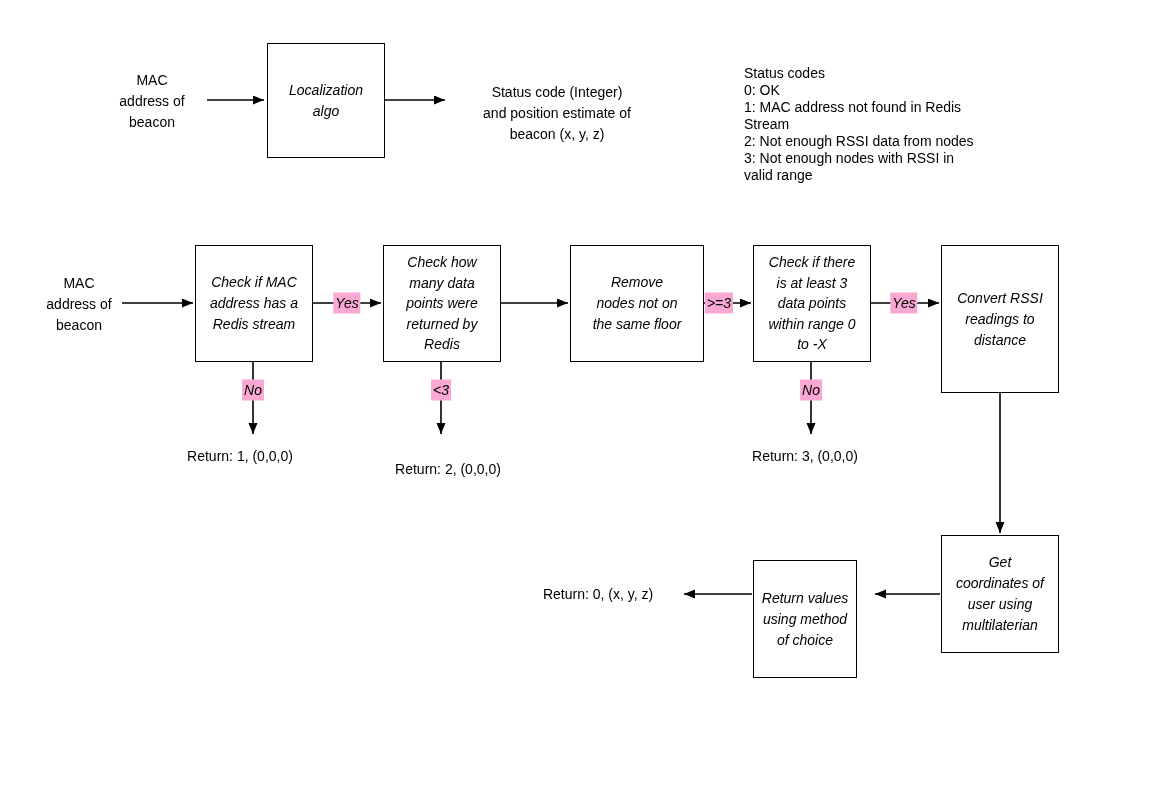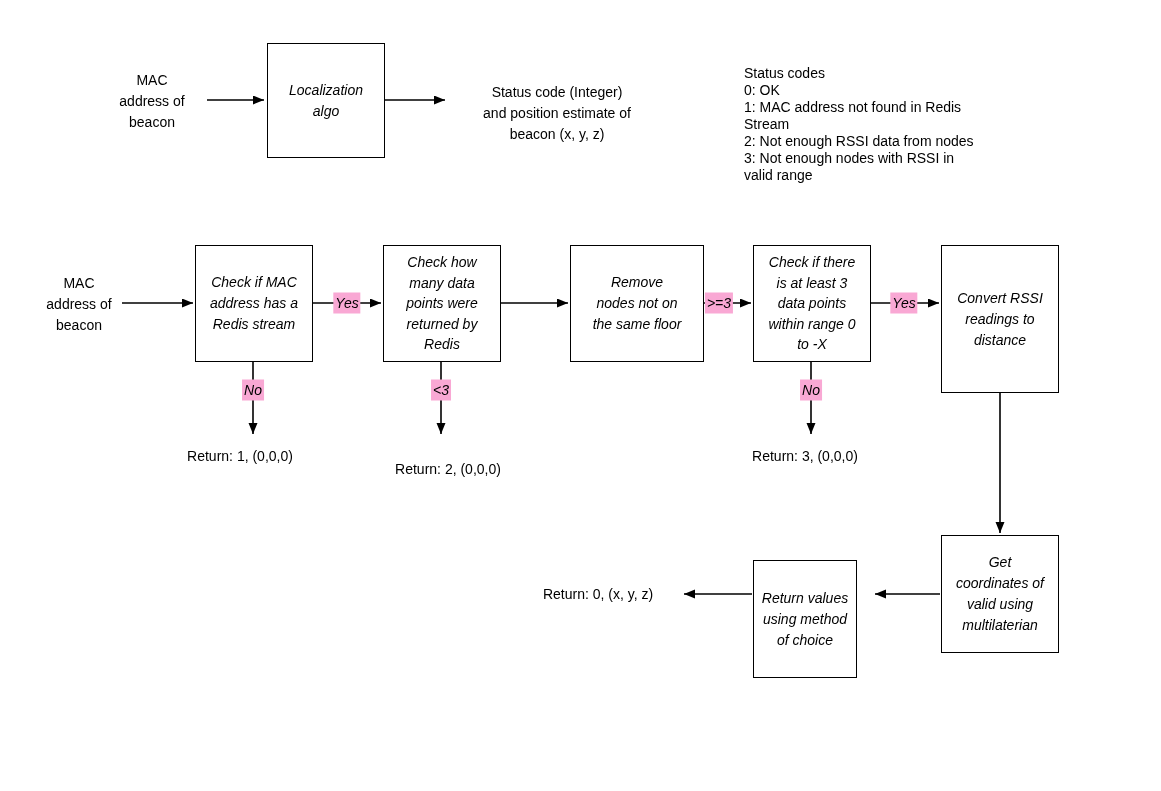--- a/index.html
+++ b/index.html
@@ -142,16 +142,16 @@
   <div class="freetext" style="left:368px; top:446px; width:160px;margin-top:13px;">Return: 2, (0,0,0)</div>
   <div class="freetext" style="left:725px; top:446px; width:160px;">Return: 3, (0,0,0)</div>
   <div class="freetext" style="left:518px; top:584px; width:160px;">Return: 0, (x, y, z)</div>
 
   <div class="node" style="left:753px; top:560px; width:104px; height:118px;">Return values
 using method
 of choice</div>
 
   <div class="node" style="left:941px; top:535px; width:118px; height:118px;">Get
 coordinates of
-valid using
+user using
 multilaterian</div>
 
 </div>
 
 </body></html>

